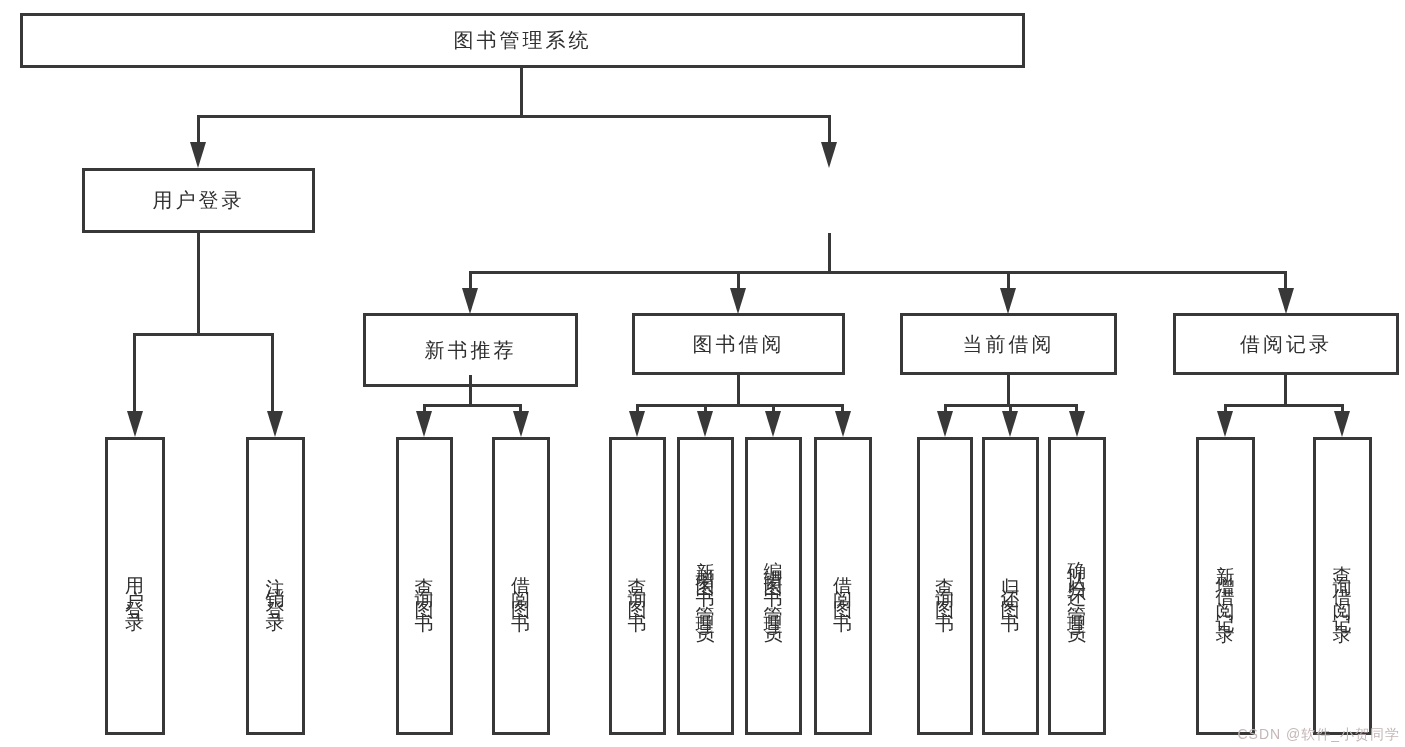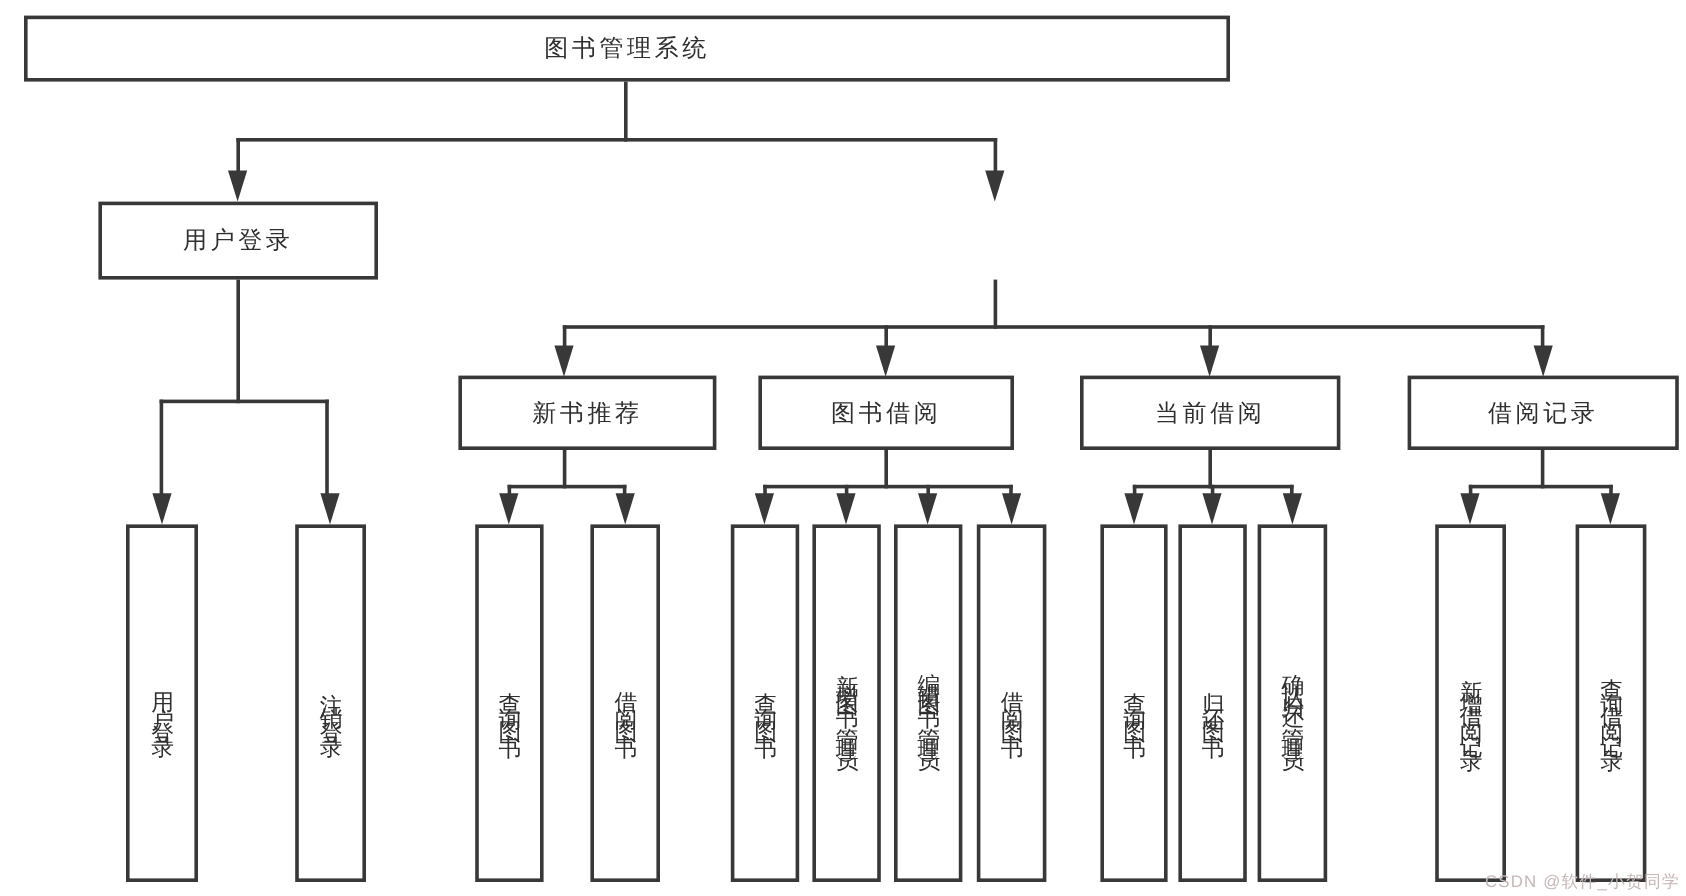--- a/index.html
+++ b/index.html
@@ -33,21 +33,21 @@
 <div class="canvas">
 
   <div class="box h" style="left:20px;top:13px;width:1005px;height:55px;">
     <span>图书管理系统</span>
   </div>
 
   <div class="box h" style="left:82px;top:168px;width:233px;height:65px;">
     <span>用户登录</span>
   </div>
 
-  <div class="box h" style="left:382px;top:313px;width:215px;height:62px;">
+  <div class="box h" style="left:363px;top:313px;width:215px;height:74px;">
     <span>新书推荐</span>
   </div>
   <div class="box h" style="left:632px;top:313px;width:213px;height:62px;align-items:center;">
     <span>图书借阅</span>
   </div>
   <div class="box h" style="left:1173px;top:313px;width:226px;height:62px;">
     <span>借阅记录</span>
   </div>
   <div class="box h" style="left:900px;top:313px;width:217px;height:62px;">
     <span>当前借阅</span>

